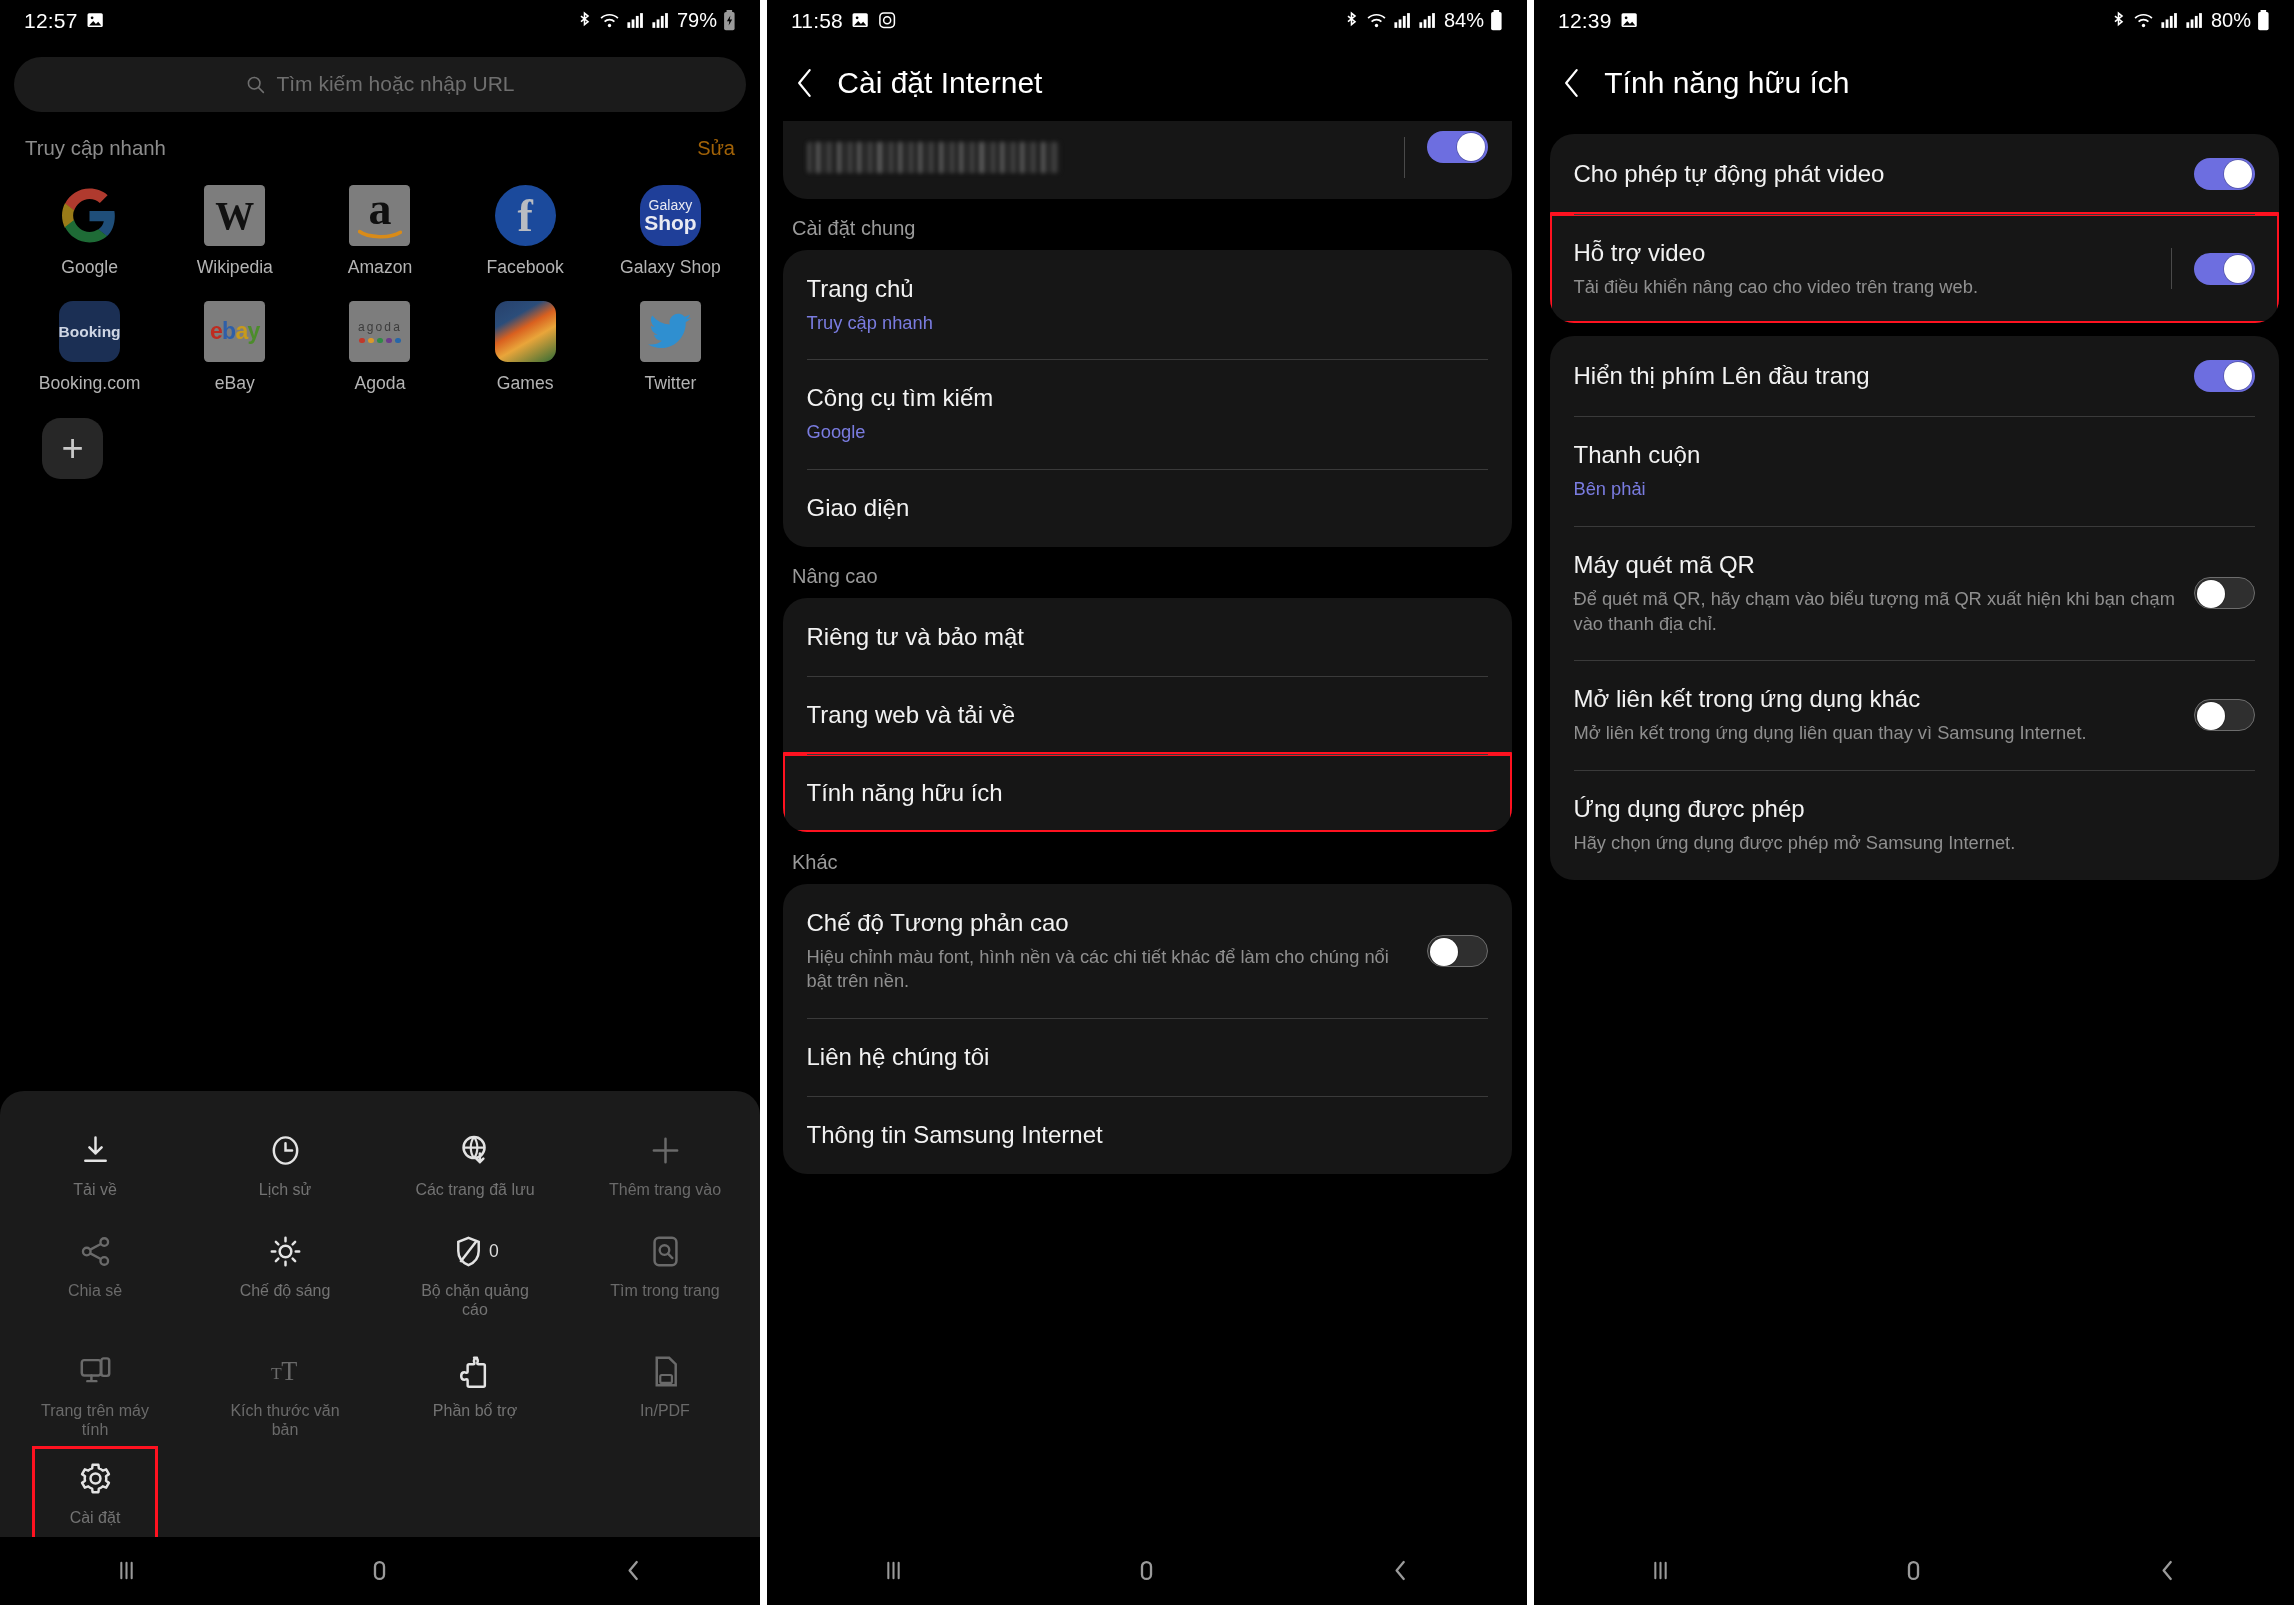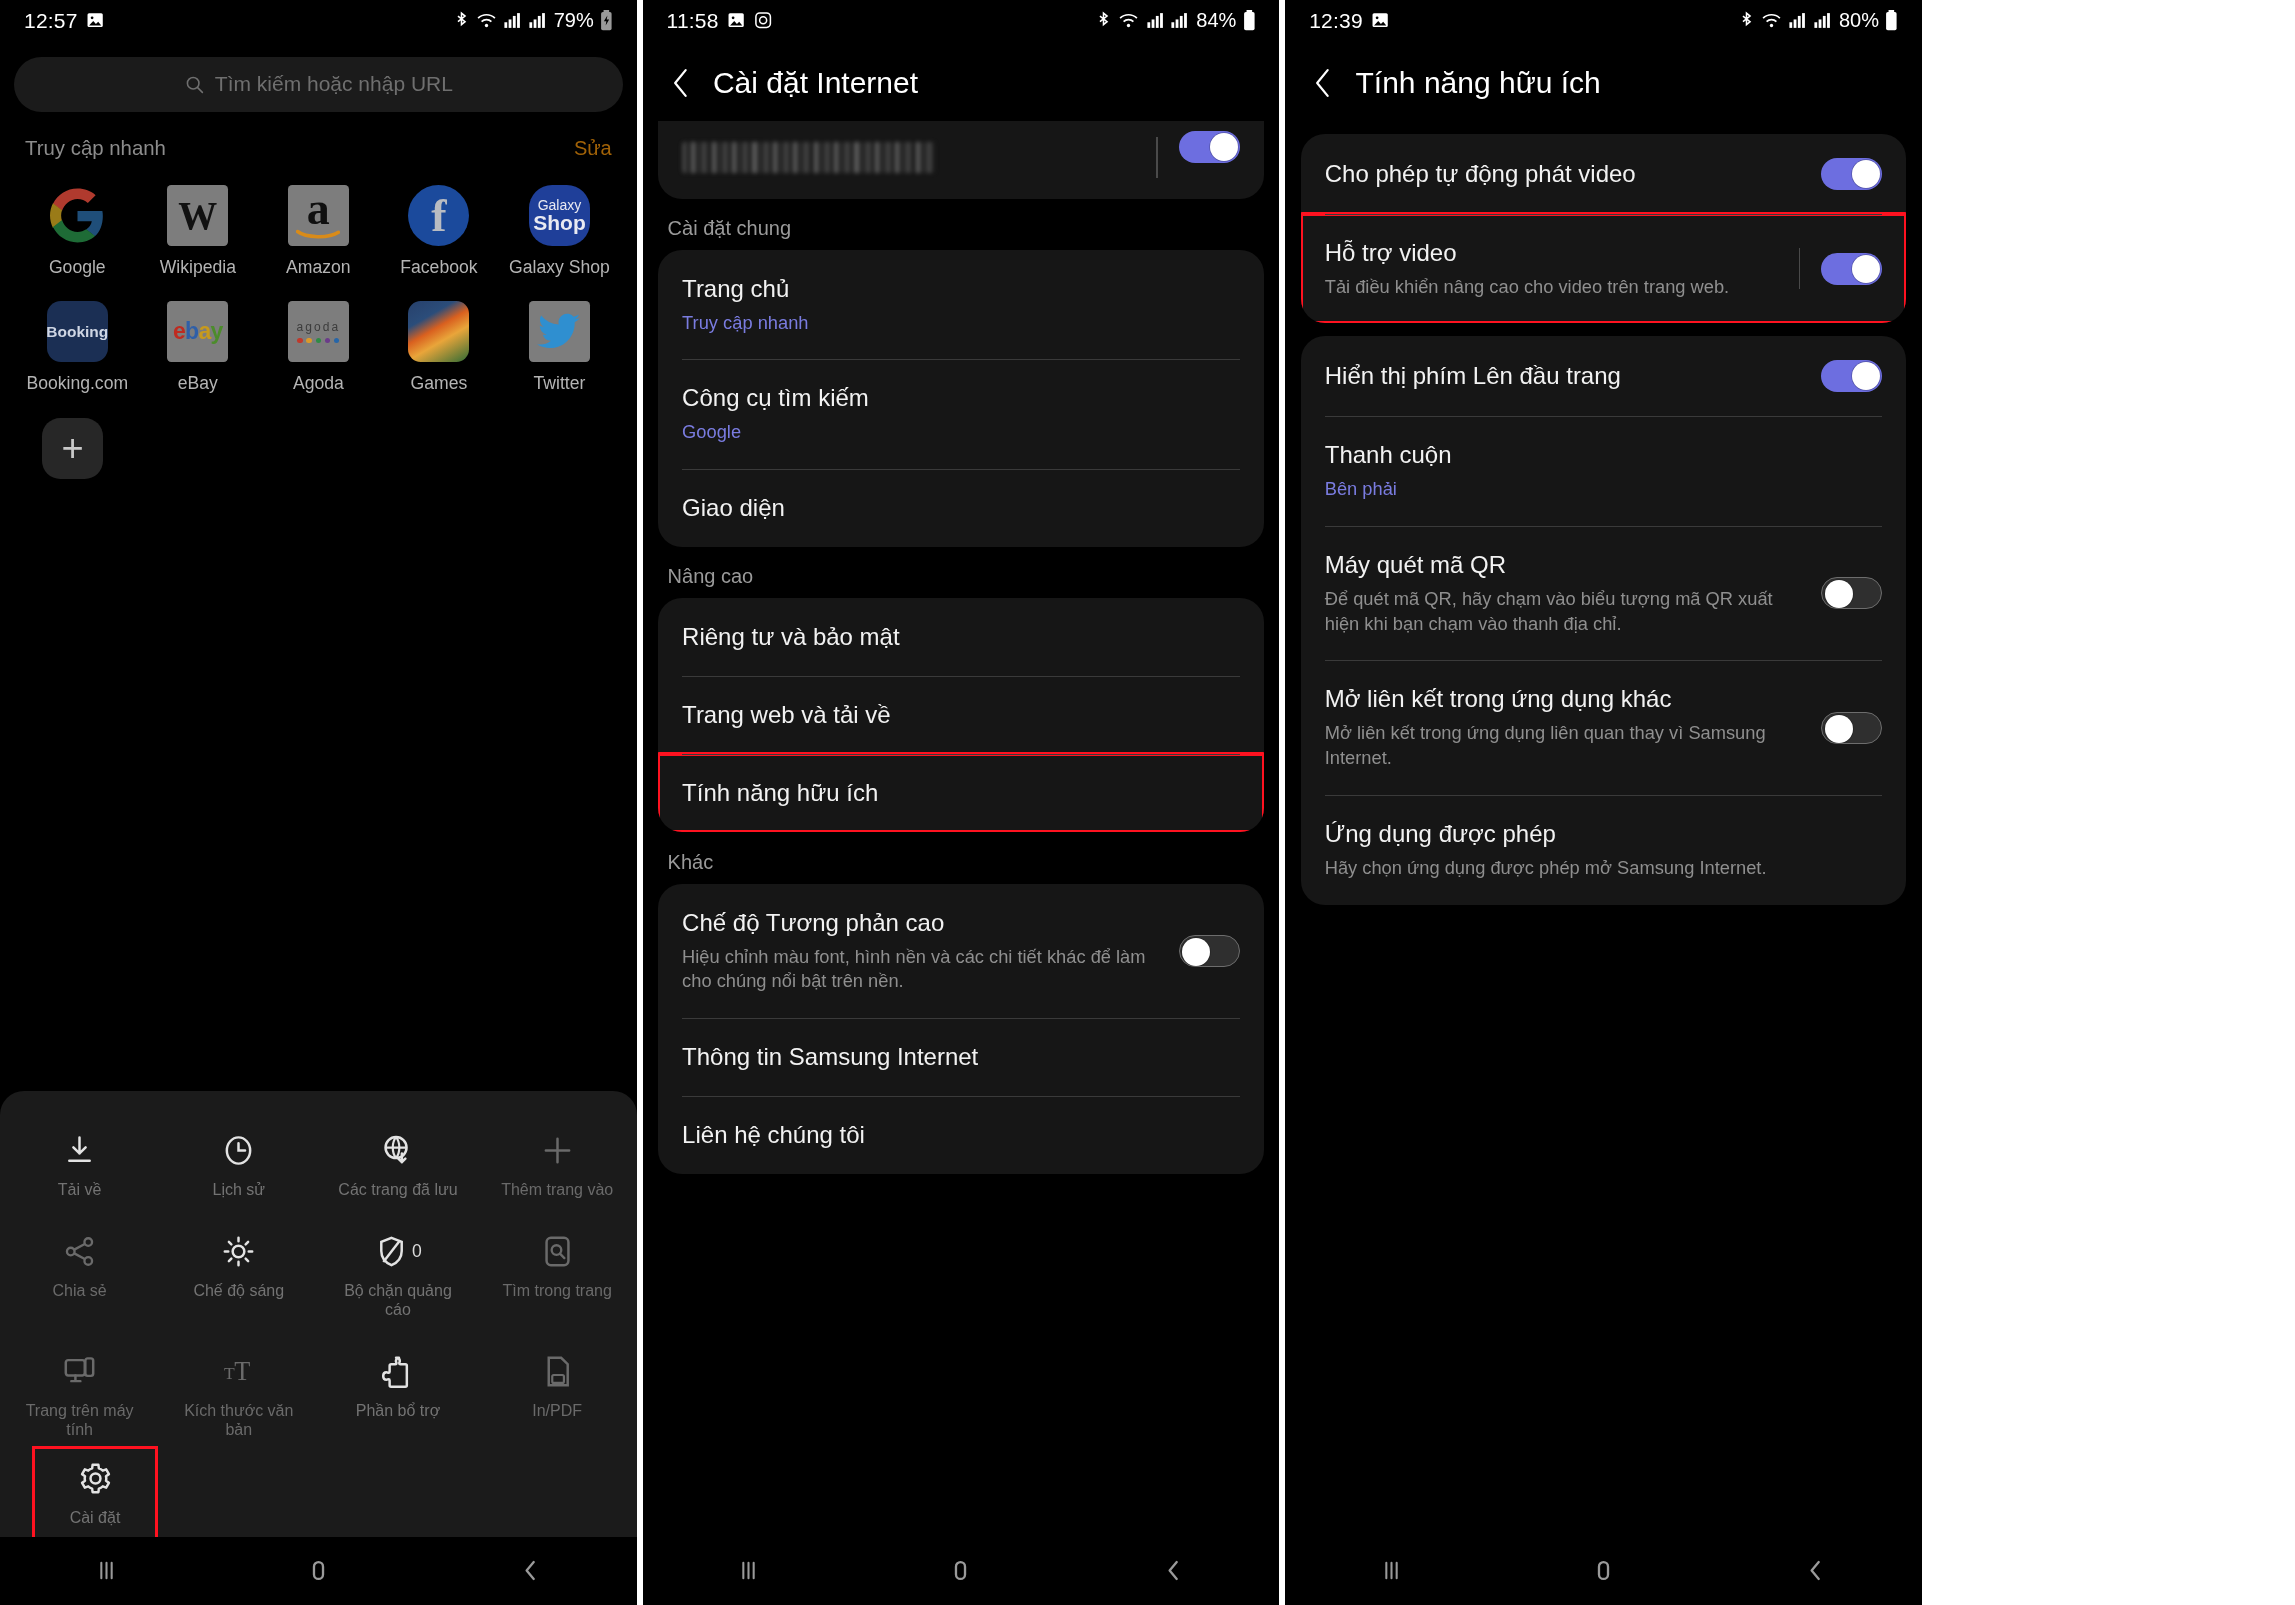--- a/index.html
+++ b/index.html
@@ -2,21 +2,21 @@
 <html style="font-size:11.3px"><head>
 <meta charset="utf-8">
 <style>
   * { box-sizing: border-box; margin: 0; padding: 0; }
   html, body {
     width: 2295px; height: 1605px;
     background: #ffffff;
     font-family: "Liberation Sans", sans-serif;
     overflow: hidden;
   }
-  .stage { width: 1922px; height: 1605px; display: flex; background: #fff; }
+  .stage { width: 2295px; height: 1605px; display: flex; background: #fff; }
   .panel { width: 760px; height: 1605px; background: #000000; position: relative; overflow: hidden; }
   .gap { width: 7px; height: 1605px; background: #ffffff; }
 
   
   .statusbar {
     height: 41px; display: flex; align-items: center;
     justify-content: space-between; padding: 0 24px;
     color: #fff;
   }
   .sb-left { display: flex; align-items: center; gap: 8.4px; }
@@ -585,24 +585,24 @@
       <div class="row row-flex">
         <div class="row-txt">
           <div class="r-title">Chế độ Tương phản cao</div>
           <div class="r-sub">Hiệu chỉnh màu font, hình nền và các chi tiết khác để làm cho chúng nổi bật trên nền.</div>
         </div>
         <span class="toggle off">
             <span class="knob"></span>
           </span>
       </div>
       <div class="row">
+        <div class="r-title">Liên hệ chúng tôi</div>
+      </div>
+      <div class="row">
         <div class="r-title">Thông tin Samsung Internet</div>
-      </div>
-      <div class="row">
-        <div class="r-title">Liên hệ chúng tôi</div>
       </div>
     </div>
 
     <div class="navbar">
       <span class="ni">
         <svg width="31" height="31" viewBox="0 0 24 24">
             <path d="M8 6v12M12 6v12M16 6v12" stroke="#9a9a9a" stroke-width="1.6" stroke-linecap="round"></path>
           </svg>
       </span>
       <span class="ni">

